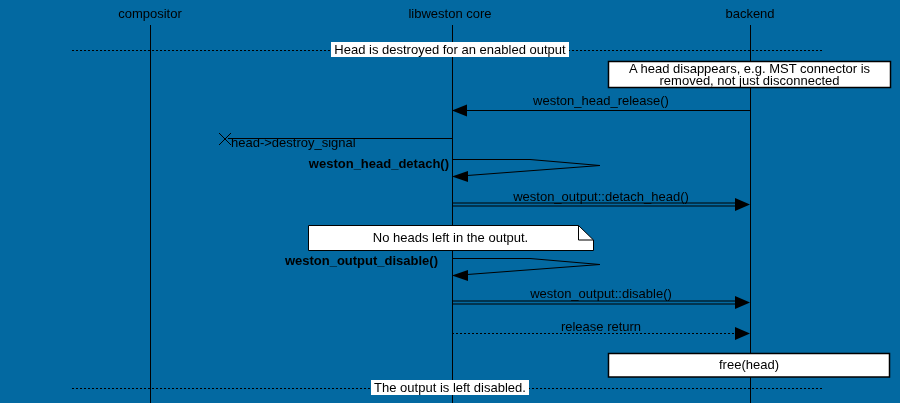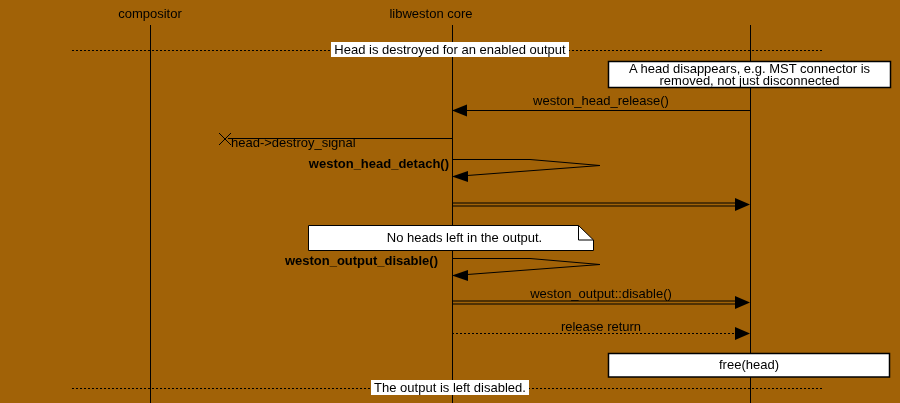--- a/index.html
+++ b/index.html
@@ -1,17 +1,17 @@
 <!DOCTYPE html>
 <html><head>
 <meta charset="utf-8">
 <style>
   html,body{margin:0;padding:0;background:#fff;}
   .canvas{
-    position:relative;width:900px;height:403px;background:#a16207;overflow:hidden;
+    position:relative;width:900px;height:403px;background:#0369a1;overflow:hidden;
     font-family:"Liberation Sans","DejaVu Sans",sans-serif;font-size:13px;color:#000;
   }
   .gfx{position:absolute;left:0;top:0;}
   .t{position:absolute;height:14px;line-height:14px;white-space:nowrap;}
   .tc{text-align:center;}
   .tr{text-align:right;font-weight:bold;}
   .wbg{background:#ffffff;padding:0 3px;}
   svg line, svg path{stroke:#000000;}
   svg polygon{fill:#000000;}
 </style>
@@ -55,30 +55,32 @@
     <line x1="452" y1="304" x2="737" y2="304" stroke-width="1.2"></line>
     <polygon points="750,302.5 735,296 735,309"></polygon>
 
     <line x1="452" y1="333.5" x2="737" y2="333.5" stroke-width="1" stroke-dasharray="2,2"></line>
     <polygon points="750,333.5 735,327 735,340"></polygon>
 
     <rect x="608.5" y="353.5" width="281" height="23.5" fill="#ffffff" stroke="#000" stroke-width="1.5"></rect>
   </svg>
 
   <div class="t tc" style="left:60px;top:7px;width:180px;">compositor</div>
-  <div class="t tc" style="left:341px;top:7px;width:180px;">libweston core</div>
+  <div class="t tc" style="left:360px;top:7px;width:180px;">libweston core</div>
+  <div class="t tc" style="left:660px;top:7px;width:180px;">backend</div>
 
   <div class="t tc" style="left:310px;top:43px;width:280px;"><span class="wbg">Head is destroyed for an enabled output</span></div>
   <div class="t tc" style="left:350px;top:381px;width:200px;"><span class="wbg">The output is left disabled.</span></div>
 
   <div class="t tc" style="left:609px;top:62px;width:281px;height:13px;line-height:13px;">A head disappears, e.g. MST connector is</div>
   <div class="t tc" style="left:609px;top:74px;width:281px;height:13px;line-height:13px;">removed, not just disconnected</div>
 
   <div class="t tc" style="left:452px;top:94px;width:298px;">weston_head_release()</div>
   <div class="t" style="left:231px;top:124px;margin-top:12px;">head-&gt;destroy_signal</div>
   <div class="t tr" style="left:249px;top:157px;width:200px;">weston_head_detach()</div>
-  <div class="t tc" style="left:308px;top:231px;width:285px;padding-left:14px;">No heads left in the output.</div>
+  <div class="t tc" style="left:452px;top:190px;width:298px;">weston_output::detach_head()</div>
+  <div class="t tc" style="left:308px;top:231px;width:285px;">No heads left in the output.</div>
   <div class="t tr" style="left:238px;top:254px;width:200px;">weston_output_disable()</div>
   <div class="t tc" style="left:452px;top:287px;width:298px;">weston_output::disable()</div>
   <div class="t tc" style="left:452px;top:320px;width:298px;">release return</div>
   <div class="t tc" style="left:608px;top:358px;width:282px;">free(head)</div>
 
 </div>
 
 </body></html>

